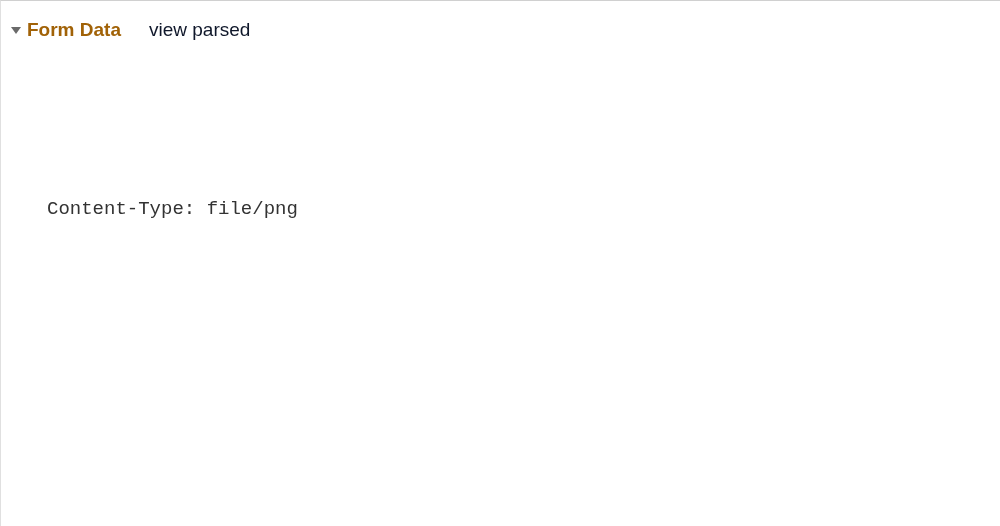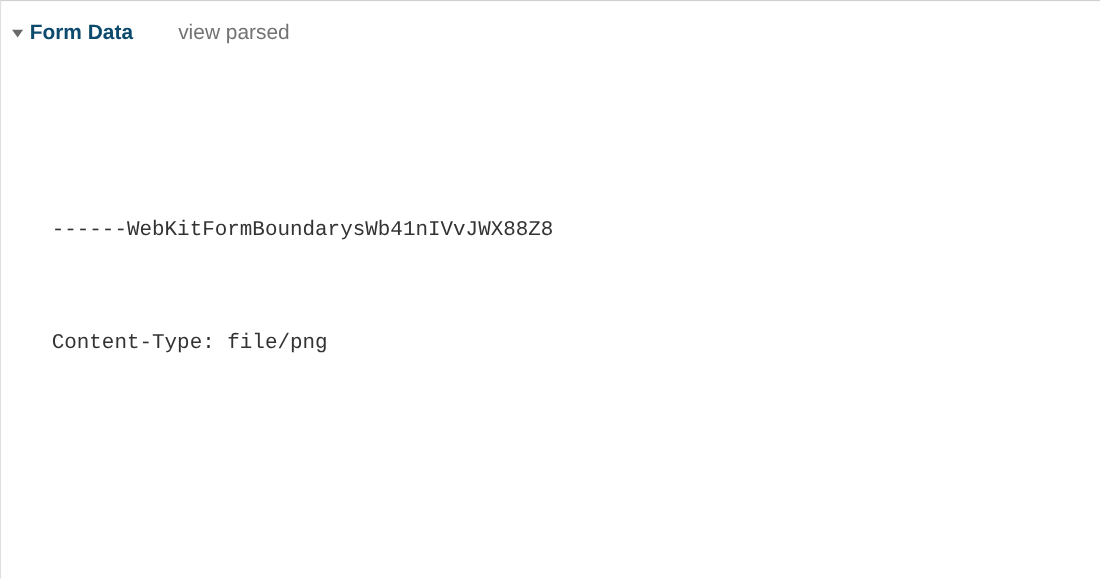--- a/index.html
+++ b/index.html
@@ -27,27 +27,27 @@
       width: 0;
       height: 0;
       border-left: 5px solid transparent;
       border-right: 5px solid transparent;
       border-top: 7px solid #6a6a6a;
       cursor: pointer;
       flex-shrink: 0;
     }
     .section-title {
       font-weight: 700;
-      color: #0c4a6e;
+      color: #a16207;
       font-size: 19px;
     }
     .view-parsed {
-      color: #737373;
+      color: #0f172a;
       font-size: 19px;
-      margin-left: 35px;
+      margin-left: 22px;
       cursor: pointer;
       text-align: right;
     }
     .payload-body {
       font-family: Menlo, Monaco, Consolas, "Courier New", monospace;
       font-size: 19px;
       color: #333;
       white-space: pre;
       padding-left: 46px;
       line-height: 1.8;
@@ -63,18 +63,17 @@
 <body>
 
 <div class="section-header">
   <div class="disclosure-triangle"></div>
   <span class="section-title">Form Data</span>
   <span class="view-parsed">view parsed</span>
 </div>
 
 <div class="payload-body">
   <div class="payload-block">
-    <span class="payload-line">------WebKitFormBoundarysWb41nIVvJWX88Z8</span>
     <span class="payload-line">Content-Type: file/png</span>
   </div>
   
   
 </div>
 
 </body></html>

